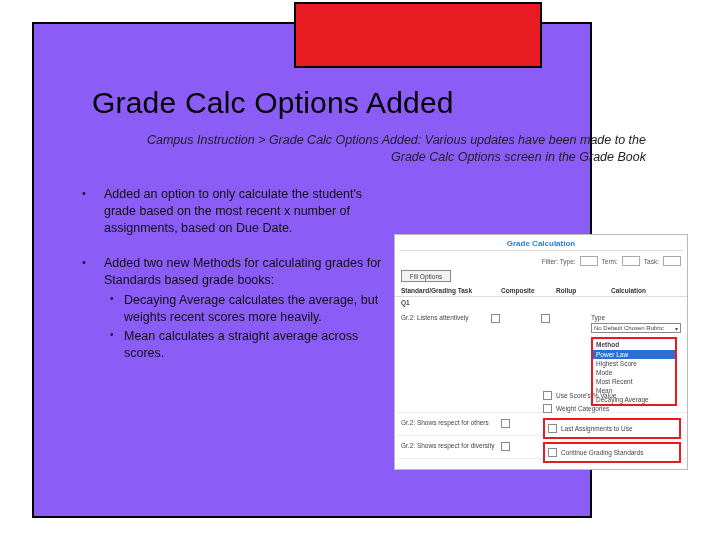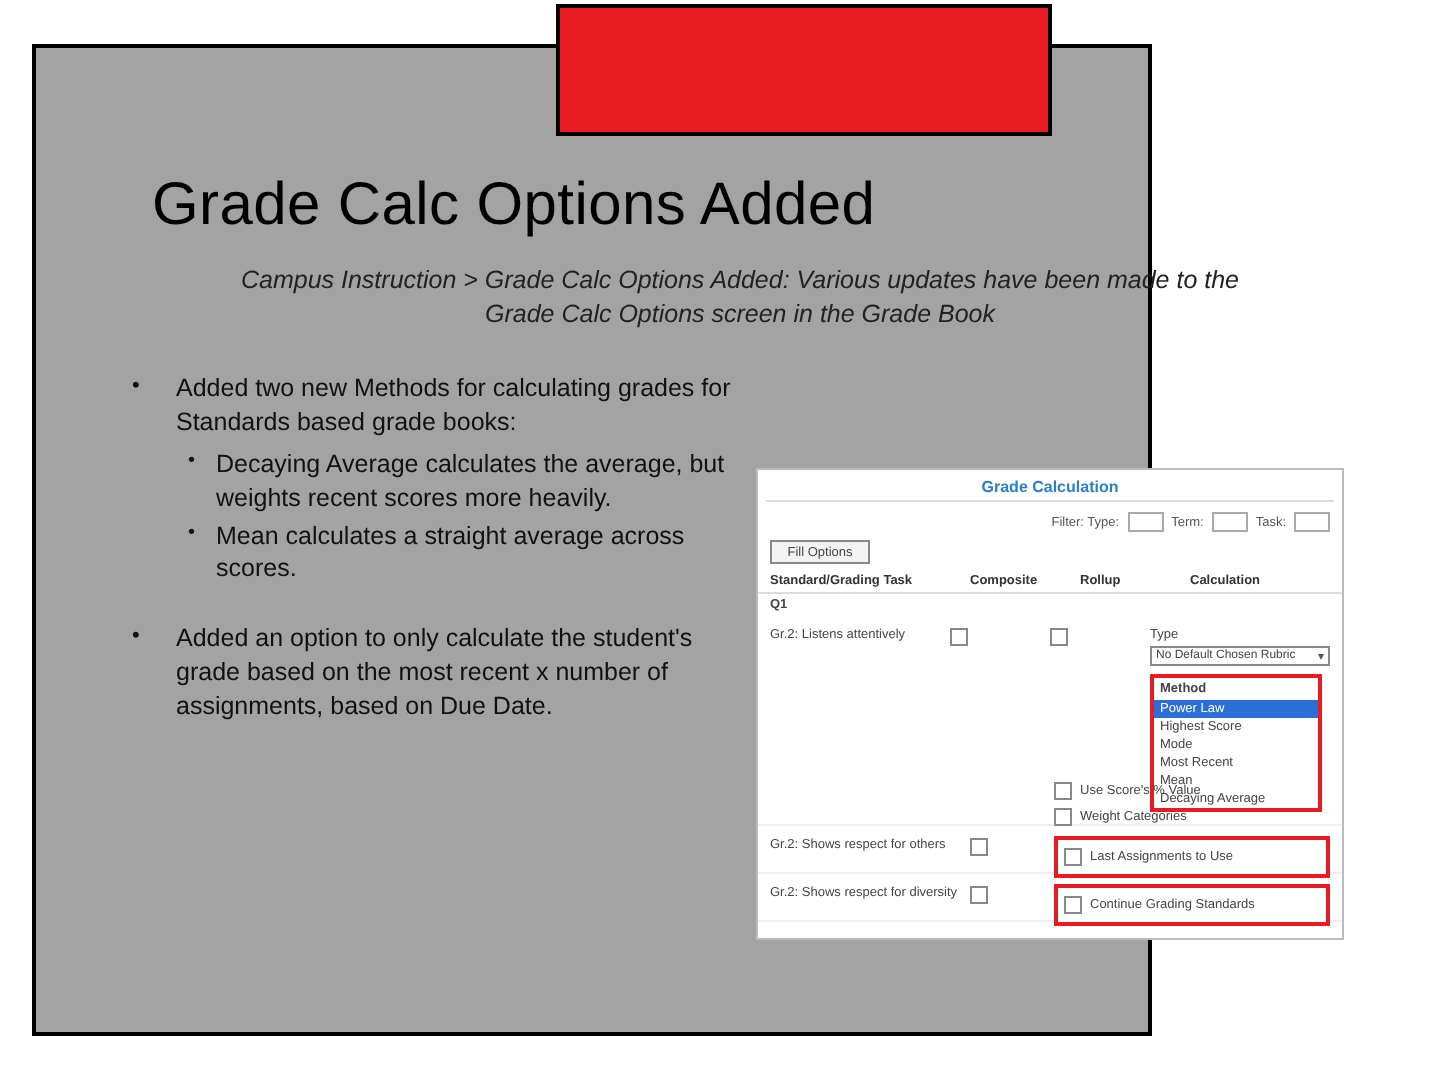--- a/index.html
+++ b/index.html
@@ -6,26 +6,26 @@
   body {
     width: 720px;
     height: 540px;
     background: #fff;
     font-family: Arial, Helvetica, sans-serif;
     position: relative;
     overflow: hidden;
   }
   .outer-frame {
     position: absolute;
-    left: 16px;
+    left: 32px;
     top: 22px;
     width: 560px;
     height: 496px;
     border: 2px solid #000;
-    background: #a3a3a3;
+    background: #8b5cf6;
   }
   .red-block {
     position: absolute;
     top: -22px;
     right: 48px;
     width: 248px;
     height: 66px;
     background: #e81b23;
     border: 2px solid #000;
   }
@@ -39,21 +39,21 @@
     letter-spacing: 0.2px;
   }
   .subtitle {
     position: absolute;
     left: 92px;
     top: 108px;
     width: 520px;
     font-size: 12.5px;
     font-style: italic;
     color: #222;
-    text-align: center;
+    text-align: right;
     line-height: 1.35;
   }
   .bullets {
     position: absolute;
     left: 48px;
     top: 162px;
     width: 300px;
     font-size: 12.5px;
     color: #111;
     line-height: 1.35;
@@ -166,28 +166,28 @@
 <body>
 
 <div class="outer-frame">
   <div class="red-block"></div>
 
   <h1 class="title">Grade Calc Options Added</h1>
 
   <p class="subtitle">Campus Instruction &gt; Grade Calc Options Added:  Various updates have been made to the Grade Calc Options screen in the Grade Book</p>
 
   <ul class="bullets">
+    <li>Added an option to only calculate the student's grade based on the most recent x number of assignments, based on Due Date.</li>
     <li>
       <span>Added two new Methods for calculating grades for Standards based grade books:</span>
       <ul class="sub-bullets">
         <li>Decaying Average calculates the average, but weights recent scores more heavily.</li>
         <li>Mean calculates a straight average across scores.</li>
       </ul>
     </li>
-    <li>Added an option to only calculate the student's grade based on the most recent x number of assignments, based on Due Date.</li>
   </ul>
 
   <div class="shot">
     <div class="shot-header">Grade Calculation</div>
     <div class="shot-hr"></div>
     <div class="shot-toolbar">
       <span class="mini-label">Filter: Type:</span>
       <span class="mini-field"></span>
       <span class="mini-label">Term:</span>
       <span class="mini-field"></span>

